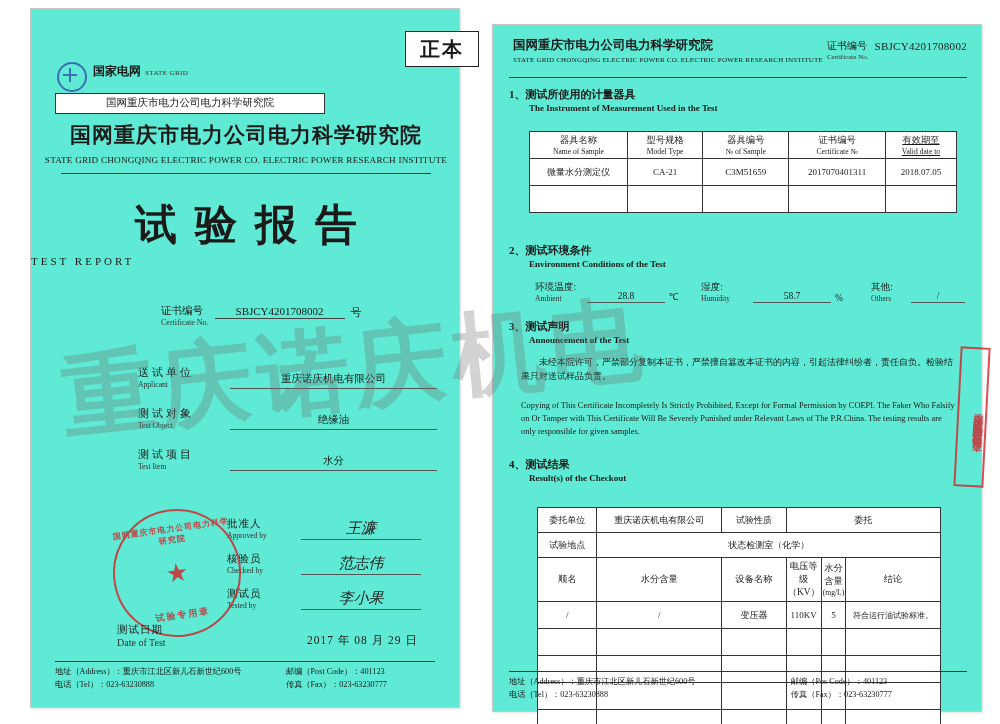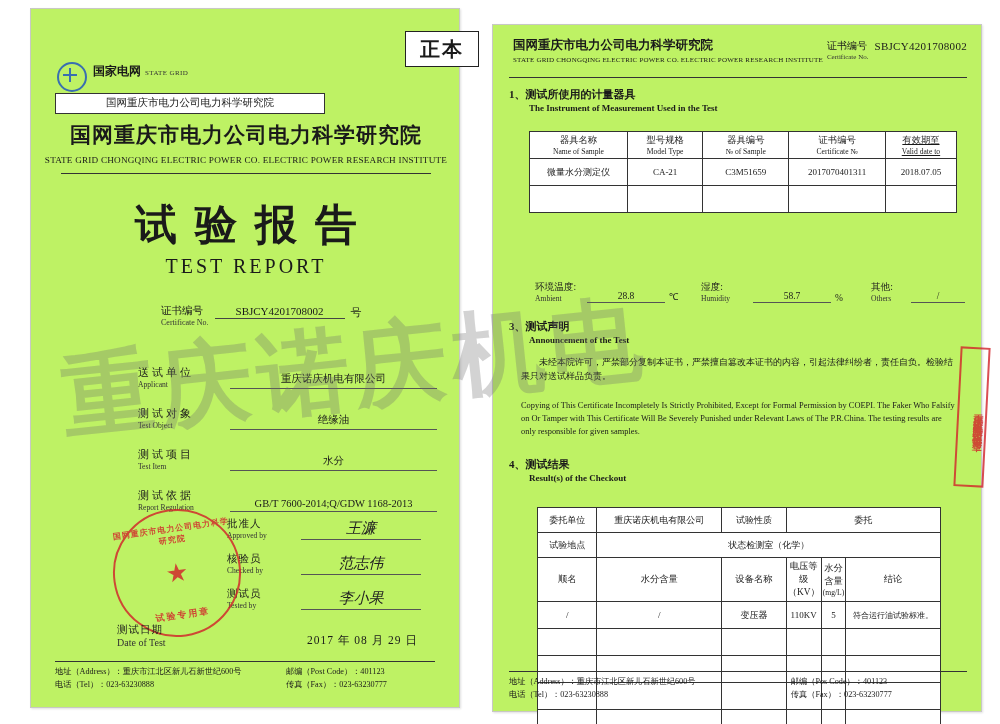--- a/index.html
+++ b/index.html
@@ -10,21 +10,21 @@
   body {
     width: 1000px;
     height: 724px;
     position: relative;
     font-family: "Liberation Serif", serif;
     color: #1a1a1a;
     overflow: hidden;
   }
   .page {
     position: absolute;
-    background: #bef264;
+    background: #5eead4;
     box-sizing: border-box;
   }
   
   #left-page {
     left: 30px; top: 8px; width: 430px; height: 700px;
     border: 1px solid #c8c8c4;
     box-shadow: 1px 1px 2px rgba(0,0,0,0.12);
   }
   #right-page {
     left: 492px; top: 24px; width: 490px; height: 688px;
@@ -103,22 +103,22 @@
     position: absolute;
     left: 0; top: 188px; width: 430px;
     text-align: center;
     font-size: 42px; font-weight: bold;
     letter-spacing: 18px;
     text-indent: 18px;
   }
   .big-title-en {
     position: absolute;
     left: 0; top: 246px; width: 430px;
-    text-align: center;
-    font-size: 20px; letter-spacing: 3px;
+    text-align: left;
+    font-size: 11px; letter-spacing: 3px;
   }
 
   .cert-row {
     position: absolute;
     left: 130px; top: 296px;
     font-size: 10px;
     display: flex; align-items: flex-start; gap: 6px;
   }
   .lbl2 { line-height: 12px; }
   .lbl2 .cn { font-size: 10.5px; display:block; }
@@ -373,27 +373,20 @@
       </span>
       <span class="field-value">绝缘油</span>
     </div>
     <div class="field-row">
       <span class="field-label">
         <span class="cn">测试项目</span>
         <span class="en">Test Item</span>
       </span>
       <span class="field-value">水分</span>
     </div>
-    <div class="field-row">
-      <span class="field-label">
-        <span class="cn">测试依据</span>
-        <span class="en">Report Regulation</span>
-      </span>
-      <span class="field-value">GB/T 7600-2014;Q/GDW 1168-2013</span>
-    </div>
   </div>
 
   <div class="sign-block">
     <div class="sign-row">
       <span class="sign-label">
         <span class="cn">批准人</span>
         <span class="en">Approved by</span>
       </span>
       <span class="sign-value">王濂</span>
     </div>
@@ -495,20 +488,24 @@
     <tr>
       <td style="height:22px;"></td>
       <td></td>
       <td></td>
       <td></td>
       <td></td>
     </tr>
   </tbody>
     </table>
 
+  <div class="sec" style="left:16px; top:218px;">
+    <span class="cn"><span>2、</span><span>测试环境条件</span></span>
+    <div class="en" style="padding-left:20px;">Environment Conditions of the Test</div>
+  </div>
 
   <div class="env-row" style="left:42px; top:256px;">
     <span class="env-lbl">
       <span class="cn">环境温度:</span>
       <span class="en">Ambient</span>
     </span>
     <span class="env-val">28.8</span>
     <span class="env-unit">℃</span>
   </div>
 

